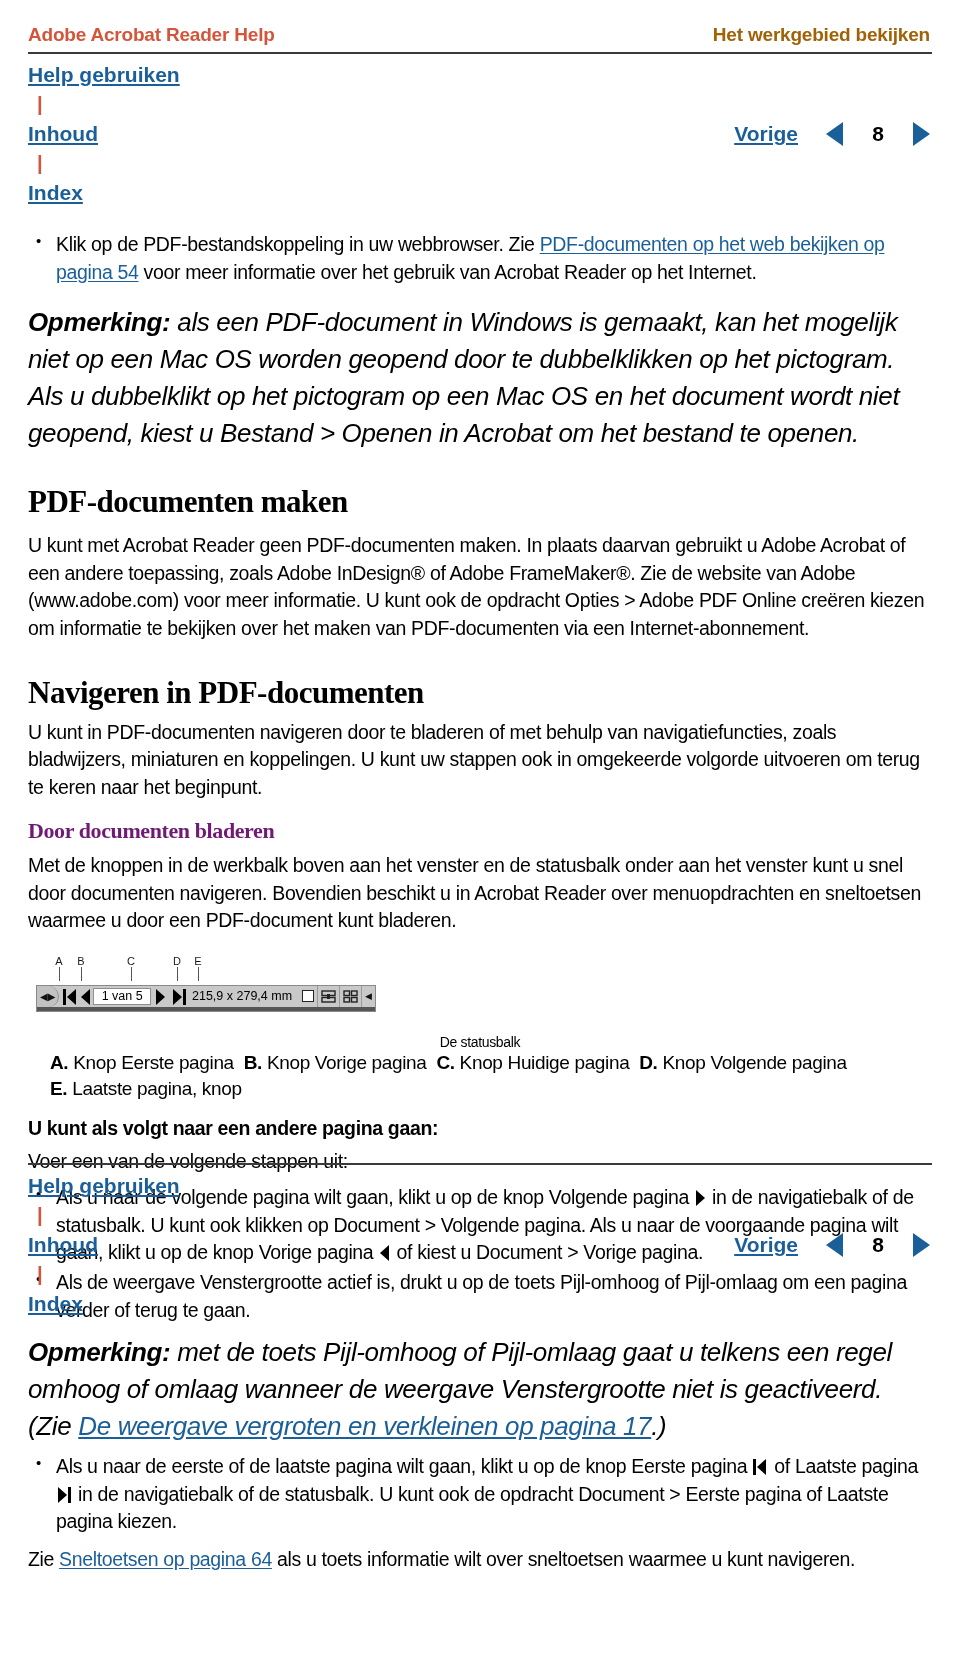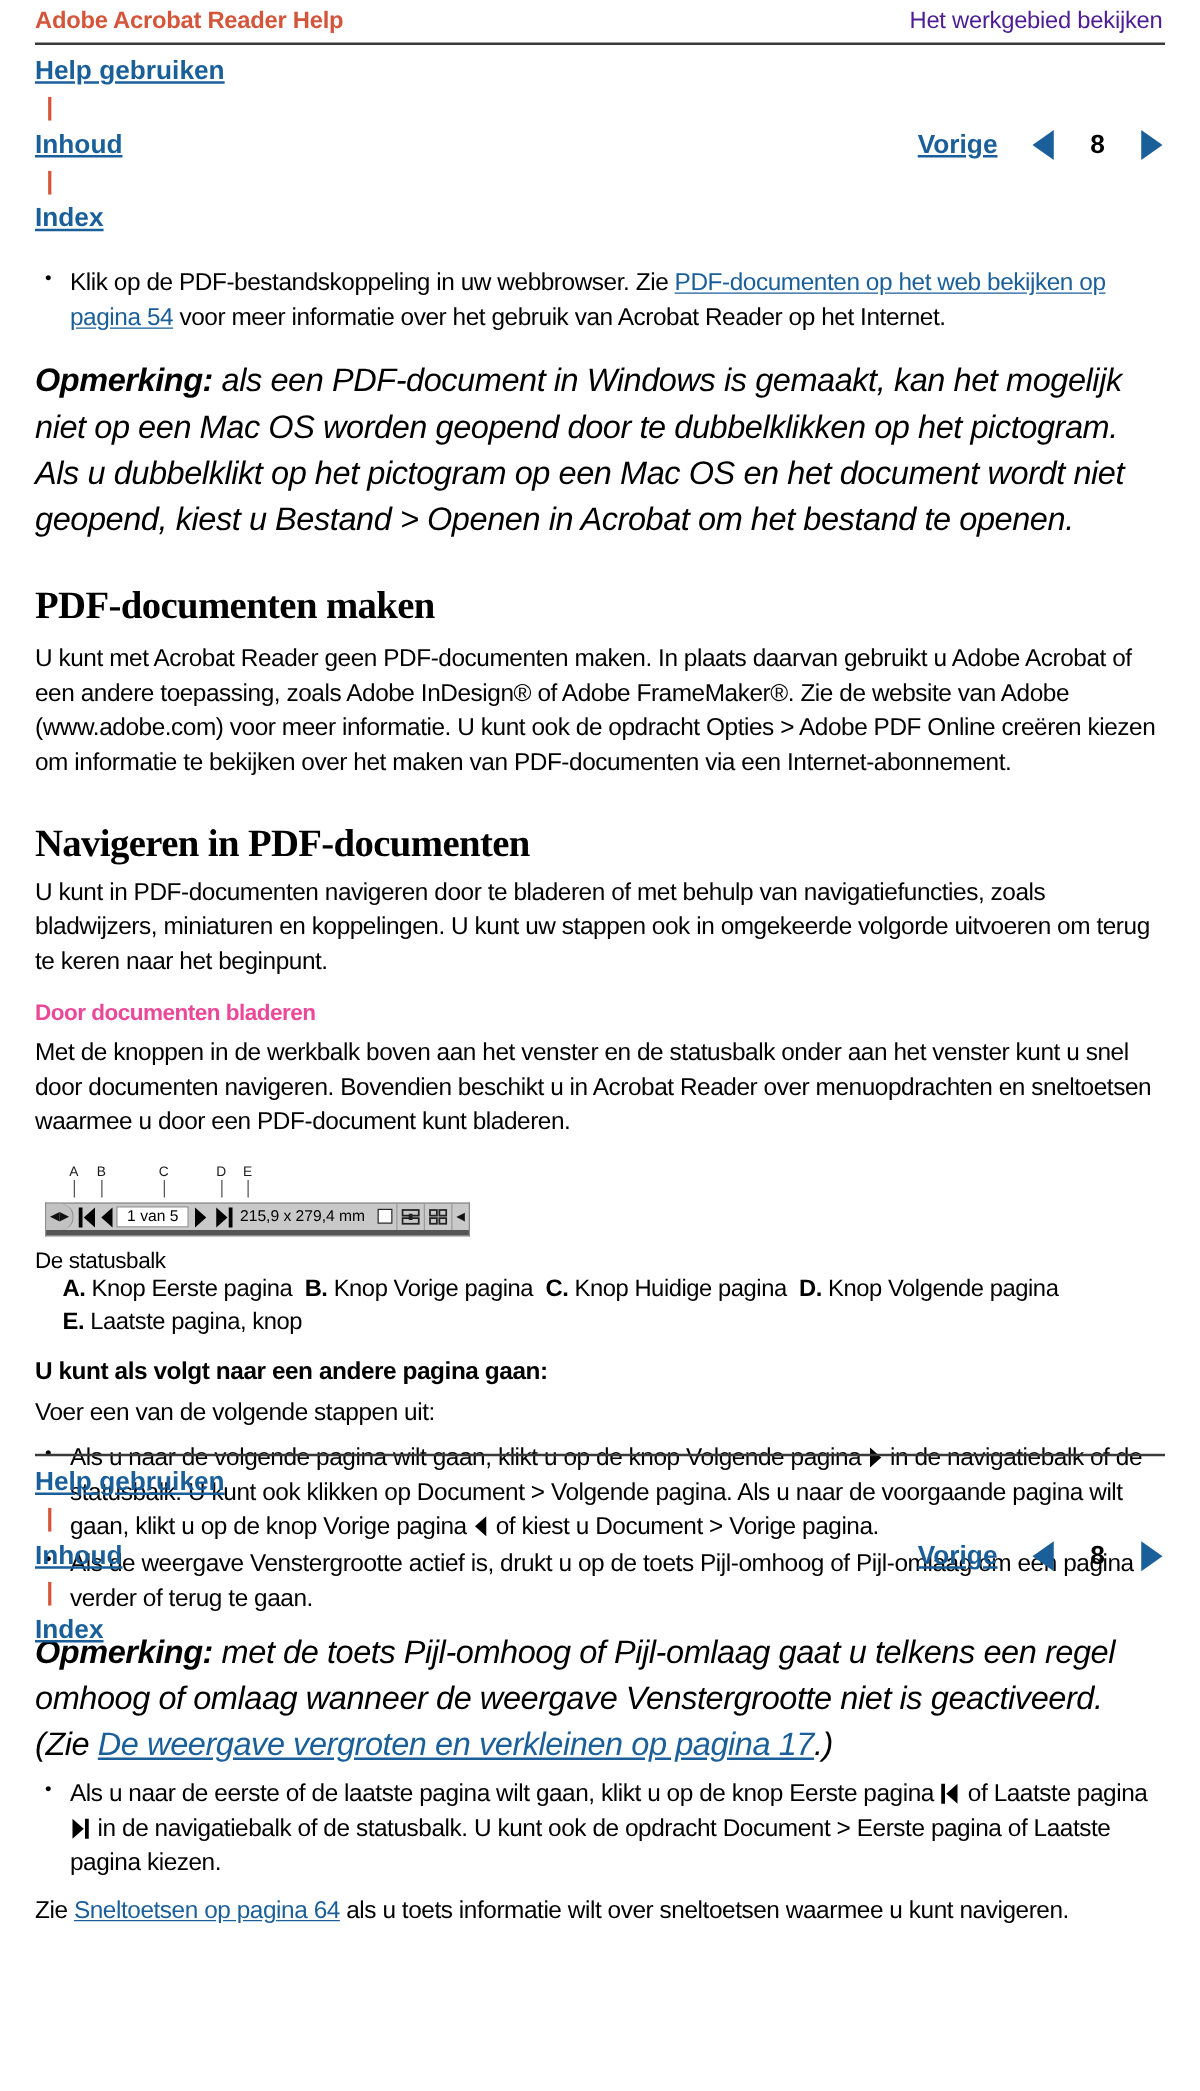--- a/index.html
+++ b/index.html
@@ -32,25 +32,26 @@
     padding-right: 6px;
   }
   .brand-title {
     color: #d4553a;
     font-size: 19px;
     font-weight: bold;
     letter-spacing: -0.2px;
     white-space: nowrap;
   }
   .section-title {
-    color: #4c1d95;
+    color: #a16207;
     font-size: 19px;
-    font-weight: normal;
+    font-weight: bold;
     letter-spacing: -0.2px;
     white-space: nowrap;
+    margin-top: 18px;
   }
   .rule {
     height: 2px;
     background: #3a3a3a;
     margin: 6px 4px 0 4px;
   }
 
   
   .navbar {
     display: flex;
@@ -154,25 +155,26 @@
 
   h1.h-serif {
     font-family: "Liberation Serif", serif;
     font-size: 31px;
     font-weight: bold;
     margin: 0;
     letter-spacing: -0.5px;
     color: #000;
   }
   h2.h-sans {
-    font-size: 18px;
+    font-size: 22px;
     font-weight: bold;
     margin: 0;
     letter-spacing: -0.4px;
-    color: #ec4899;
+    color: #701a75;
+    font-family: Liberation Serif, serif;
   }
   .bold-lead {
     font-size: 19.5px;
     font-weight: bold;
     letter-spacing: -0.35px;
     margin: 0;
   }
 
   .sp-8  { height: 8px; }
   .sp-12 { height: 12px; }
@@ -311,23 +313,24 @@
     border-left: 1px solid #9a9a9a;
   }
   .sb-mode svg { display: block; }
   .sb-resize {
     width: 18px;
     border-left: 1px solid #9a9a9a;
     font-size: 9px;
     color: #111;
   }
   .fig-caption {
-    font-size: 18px;
+    font-size: 14px;
     letter-spacing: -0.35px;
-    margin-top: 9px;
+    margin-top: 22px;
+    text-align: center;
   }
   .fig-legend {
     font-size: 19px;
     letter-spacing: -0.35px;
     line-height: 1.35;
     margin-left: 22px;
   }
   .fig-legend b { font-weight: bold; }
 
   

